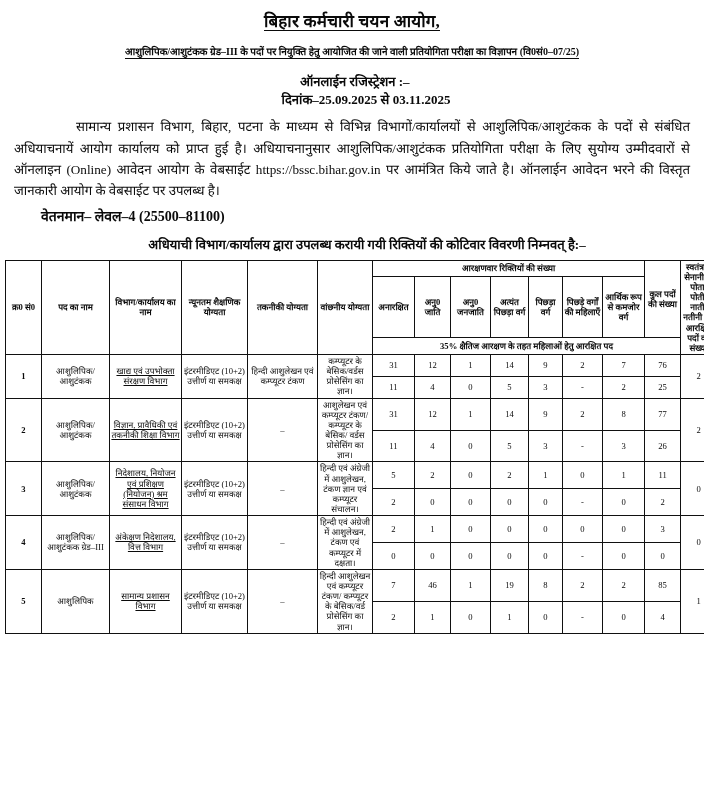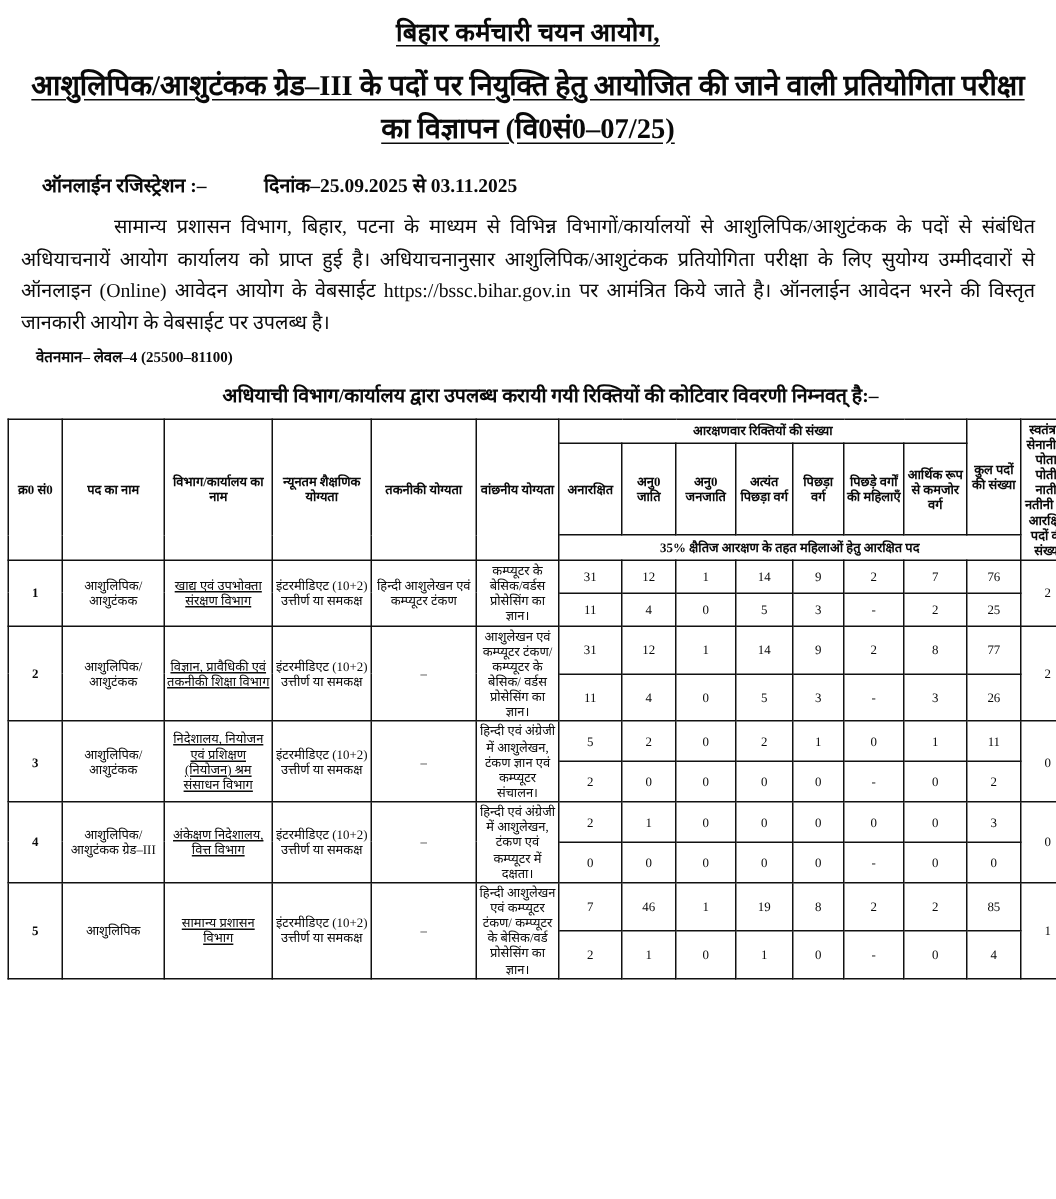--- a/index.html
+++ b/index.html
@@ -20,40 +20,40 @@
     text-decoration:underline;text-underline-offset:3px;
     display:inline-block;line-height:1.25;
   }
   .hdr .l2{
     font-size:14.5px;font-weight:bold;margin-top:4px;
     text-decoration:underline;text-underline-offset:3px;
     display:inline-block;line-height:1.25;
   }
   .subject{
     margin:12px 14px 0 14px;
-    font-size:19px;font-weight:bold;text-align:center;line-height:1.5;
+    font-size:10px;font-weight:bold;text-align:center;line-height:1.5;
   }
   .subject span{text-decoration:underline;text-underline-offset:3px;}
 
   .reg{
     margin:13px 0 0 28px;font-size:13px;font-weight:bold;
-    display:flex;align-items:flex-start;gap:16px;
+    display:flex;align-items:center;gap:0;flex-direction:column;
   }
   .reg .rlabel{min-width:132px;display:inline-block;}
   .reg .rdate{font-weight:bold;}
 
   .para{
     margin:8px 14px 0 14px;
     font-size:13.2px;line-height:1.62;
     text-align:justify;text-justify:inter-word;
     text-indent:62px;
   }
   .para b.url{font-weight:normal;font-family:"Liberation Serif",serif;}
 
-  .pay{margin:4px 0 0 24px;font-size:10px;font-weight:bold;}
+  .pay{margin:4px 0 0 41px;font-size:14px;font-weight:bold;}
   .tablelead{
     margin:10px 0 7px 0;font-size:13px;font-weight:bold;text-align:center;
     padding-left:30px;
   }
 
   
   table.grid{
     border-collapse:collapse;
     width:694px;
     margin:0 5px;

